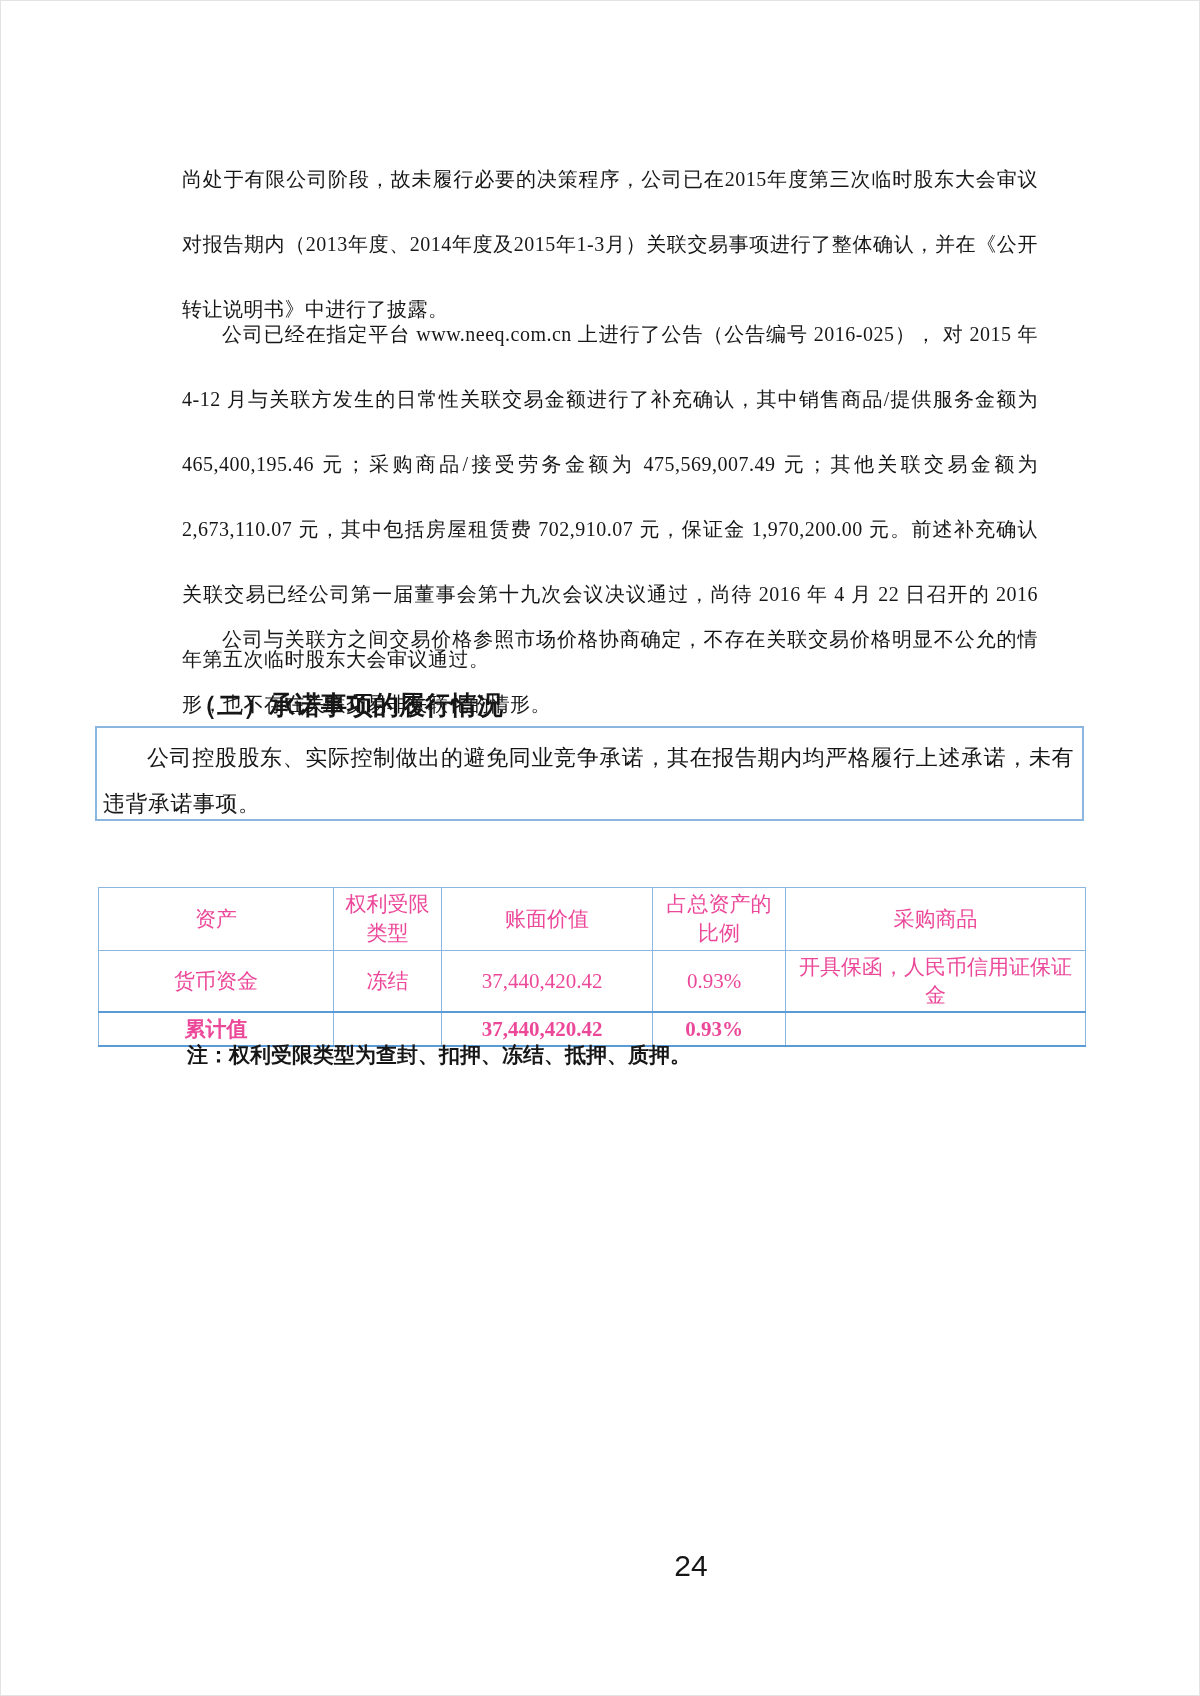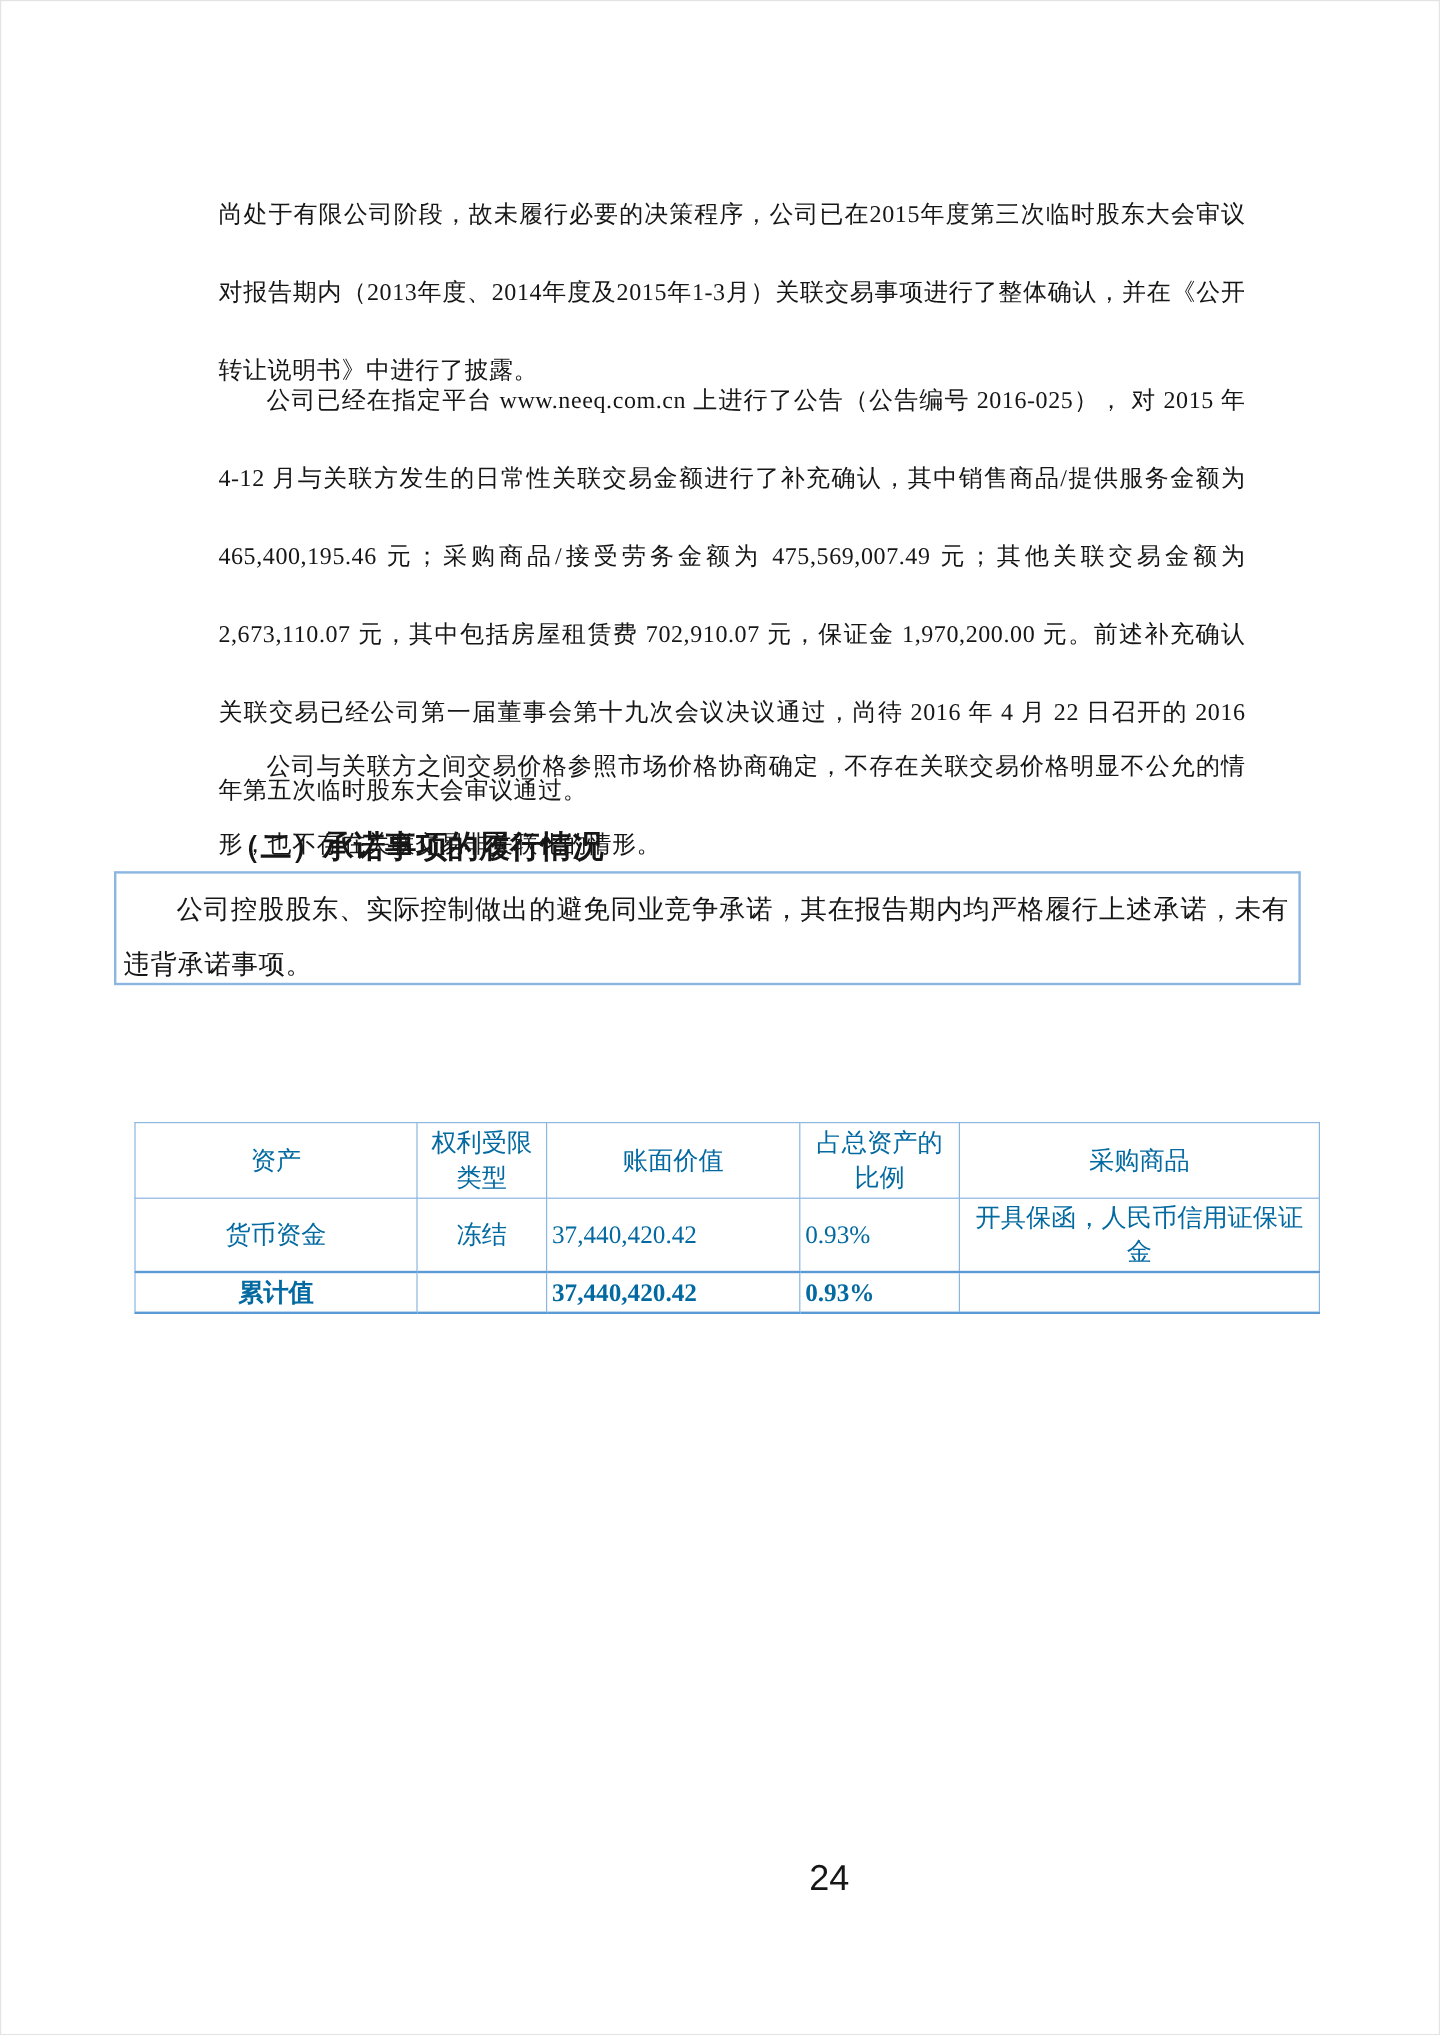--- a/index.html
+++ b/index.html
@@ -44,28 +44,27 @@
   .commit-box .inner {
     margin: 7px 8px 0 6px;
     font-size: 22px;
     line-height: 46px;
     text-align: justify;
     text-indent: 2em;
     letter-spacing: 0.5px;
   }
   table.assets {
     position: absolute;
-    left: 111px;
+    left: 97px;
     top: 886px;
     width: 987px;
     border-collapse: collapse;
     table-layout: fixed;
     font-size: 21px;
-    color: #0369a1;
-    margin-top: 48px;
+    color: #ec4899;
   }
   table.assets col.c1 { width: 235px; }
   table.assets col.c2 { width: 108px; }
   table.assets col.c3 { width: 211px; }
   table.assets col.c4 { width: 133px; }
   table.assets col.c5 { width: 300px; }
   table.assets th, table.assets td {
     border: 1px solid #8ab6e0;
     font-weight: normal;
     padding: 2px 4px;
@@ -79,21 +78,21 @@
   }
   table.assets tr.row-data td { height: 50px; vertical-align: middle; }
   table.assets tr.row-total td {
     height: 32px;
     vertical-align: middle;
     font-weight: bold;
     border-top: 2px solid #5b9bd5;
     border-bottom: 2px solid #5b9bd5;
   }
   table.assets td.center { text-align: center; }
-  table.assets td.num { text-align: left; padding-right: 14px; }
+  table.assets td.num { text-align: center; padding-right: 14px; }
   .table-note {
     position: absolute;
     left: 186px;
     top: 1040px;
     font-size: 21px;
     font-weight: bold;
     white-space: nowrap;
   }
   .page-number {
     position: absolute;
@@ -151,16 +150,17 @@
       <tr class="row-total">
         <td class="center">累计值</td>
         <td class="center"></td>
         <td class="num">37,440,420.42</td>
         <td class="num">0.93%</td>
         <td class="center"></td>
       </tr>
     </tbody>
   </table>
 
+  <div class="table-note">注：权利受限类型为查封、扣押、冻结、抵押、质押。</div>
 
   <div class="page-number">24</div>
 
 </div>
 
 </body></html>

